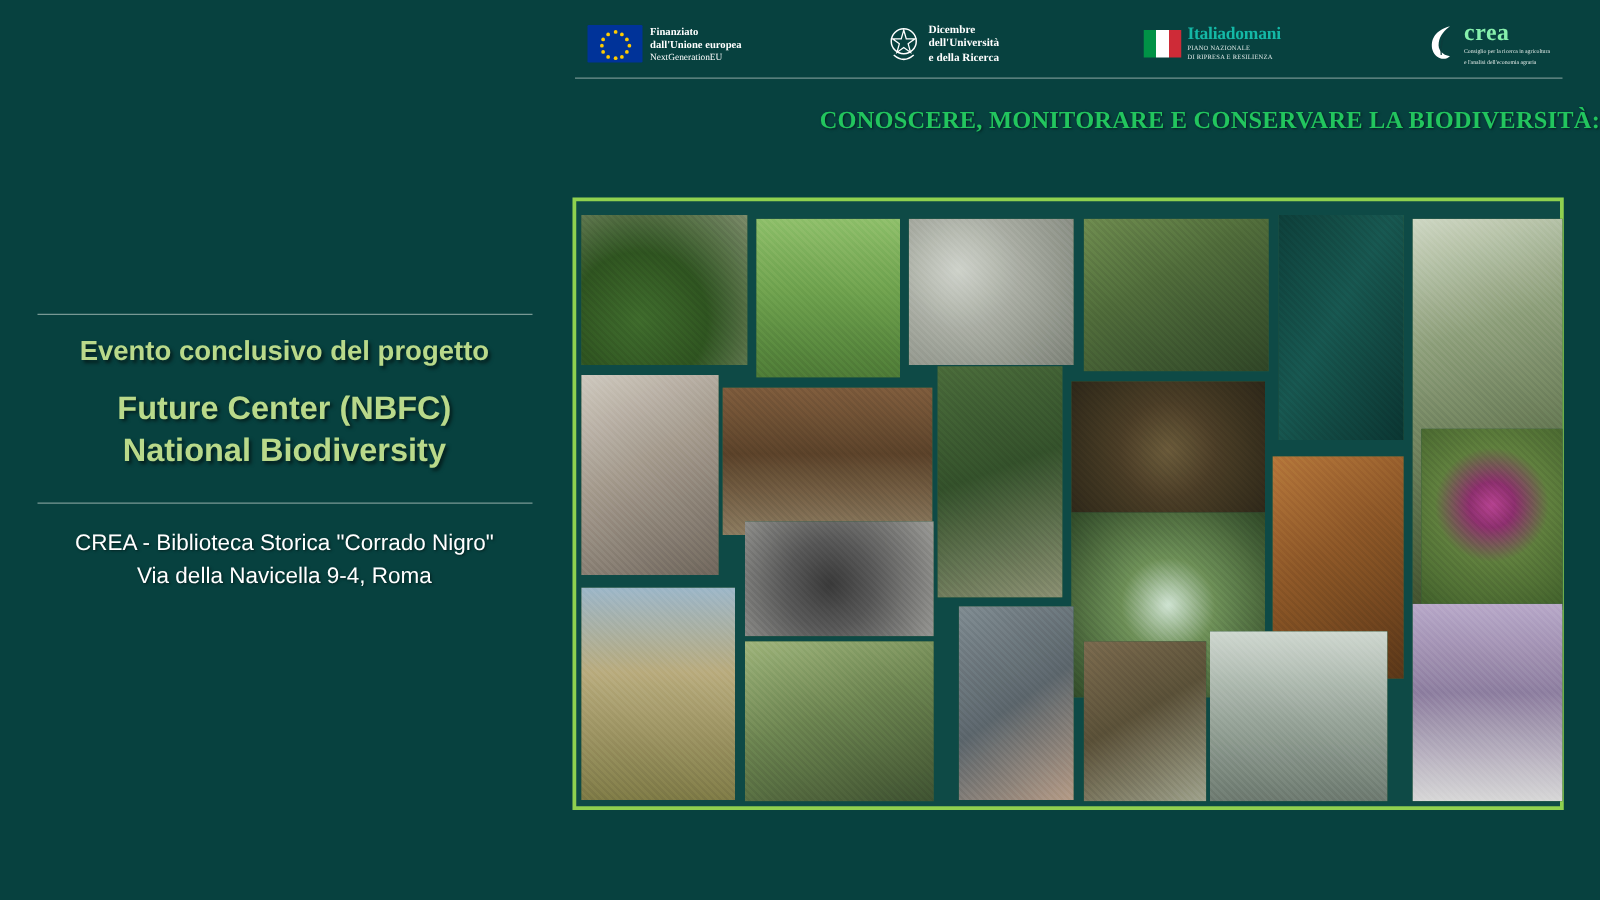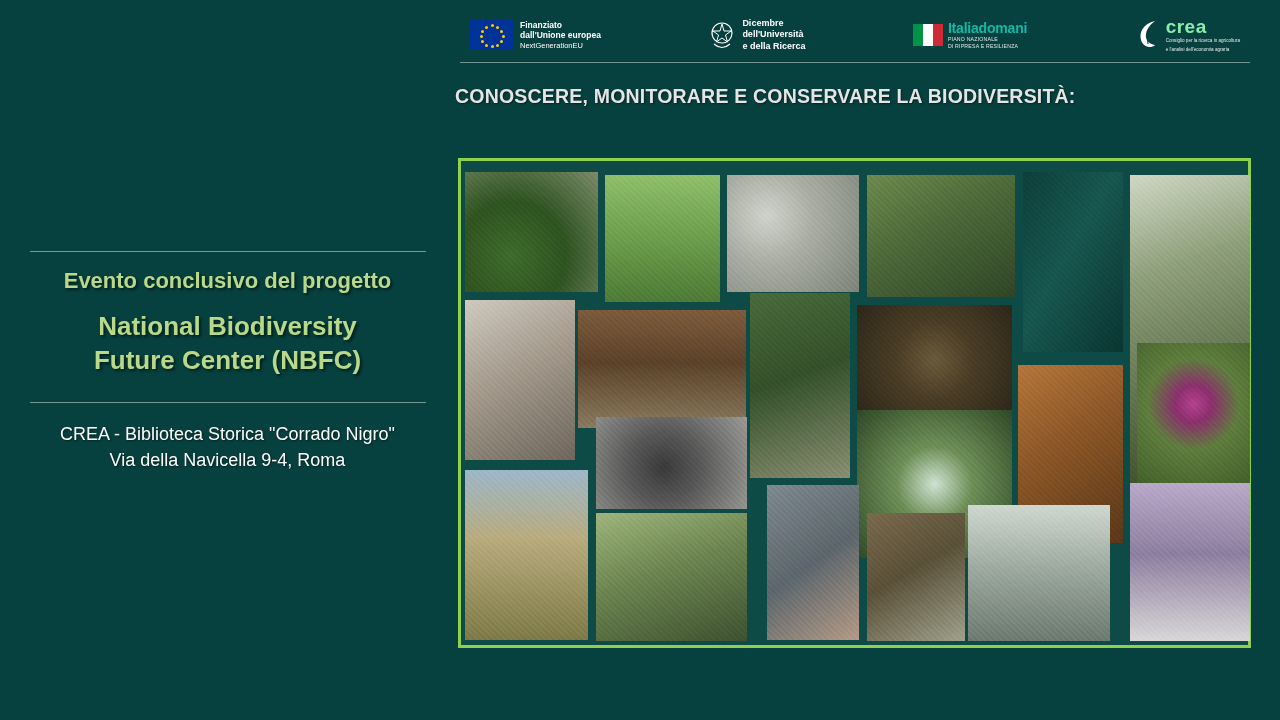--- a/index.html
+++ b/index.html
@@ -83,20 +83,21 @@
     text-shadow: 1px 1px 2px rgba(0,0,0,0.5);
   }
 
   
   .right {
     position: absolute;
     left: 455px;
     top: 0;
     width: 825px;
     height: 576px;
+    font-family: Liberation Serif, serif;
   }
 
   
   .logos {
     position: absolute;
     left: 5px;
     top: 10px;
     width: 790px;
     height: 50px;
     display: flex;
@@ -206,26 +207,26 @@
   .crea-text { white-space: nowrap; }
   .crea-name { font-size: 19px; font-weight: bold; color: #86efac; letter-spacing: 0.5px; line-height: 1; }
   .crea-tag { font-size: 4.6px; color: #e3ece9; line-height: 1.35; margin-top: 2px; }
 
   
   .headline {
     position: absolute;
     left: 0;
     top: 82px;
     width: 825px;
-    text-align: left;
+    text-align: right;
     font-size: 19.5px;
     font-weight: bold;
     letter-spacing: 0.2px;
     line-height: 1.5;
-    color: #e5e5e5;
+    color: #22c55e;
     text-shadow: 1px 1px 2px rgba(0,0,0,0.5);
   }
 
   
   .collage-frame {
     position: absolute;
     left: 3px;
     top: 158px;
     width: 793px;
     height: 490px;
@@ -296,22 +297,22 @@
 </style>
 </head>
 <body>
 
 <div class="poster">
 
   <div class="left">
     <div class="rule"></div>
     <div class="subtitle">Evento conclusivo del progetto</div>
     <div class="project">
+      <div>Future Center (NBFC)</div>
       <div>National Biodiversity</div>
-      <div>Future Center (NBFC)</div>
     </div>
     <div class="rule2"></div>
     <div class="venue">
       <div>CREA - Biblioteca Storica "Corrado Nigro"</div>
       <div>Via della Navicella 9-4, Roma</div>
     </div>
   </div>
 
   <div class="right">
 

